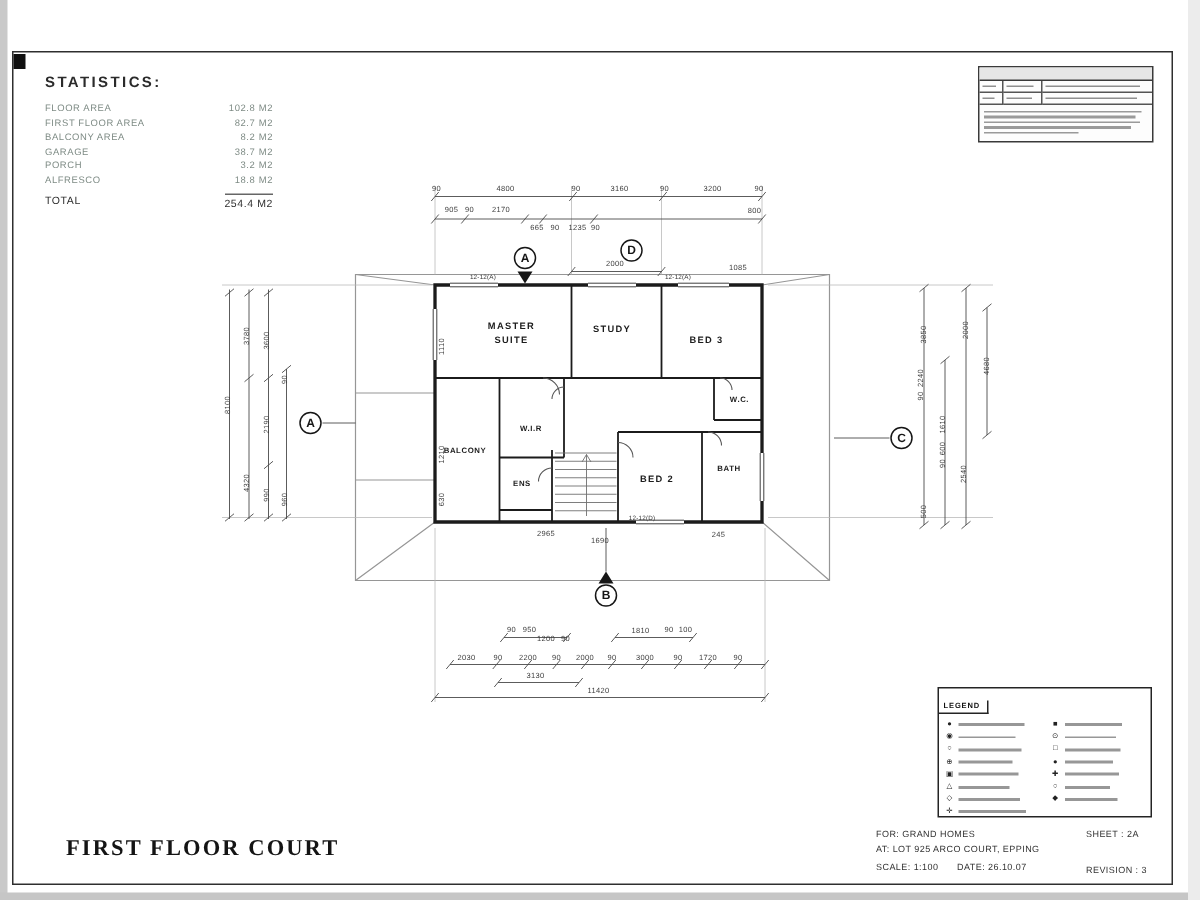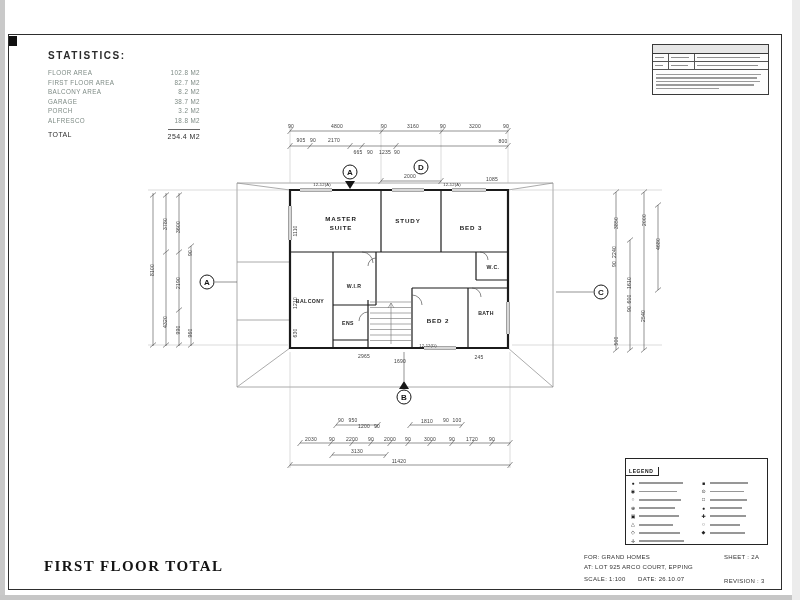--- a/index.html
+++ b/index.html
@@ -10,21 +10,21 @@
 
   
   .edge-left   { position:absolute; left:0; top:0; width:5px; height:600px; background:#c9c9c9; }
   .edge-bottom { position:absolute; left:0; top:595px; width:800px; height:5px; background:#c6c6c6; }
   .edge-right  { position:absolute; left:792px; top:0; width:8px; height:600px; background:#ececec; }
   .corner-mark { position:absolute; left:9px; top:36px; width:8px; height:10px; background:#101010; }
 
   .frame { position:absolute; left:8px; top:34px; width:774px; height:556px; border:1px solid #2e2e2e; }
 
   
-  .stats { position:absolute; left:48px; top:50px; width:152px; }
+  .stats { position:absolute; left:30px; top:50px; width:152px; }
   .stats .hd { font-size:10px; font-weight:bold; letter-spacing:1.6px; color:#2b2b2b; margin-bottom:7px; }
   .stats .row { display:flex; justify-content:space-between; font-size:6.3px; letter-spacing:0.4px; color:#7e8b85; line-height:9.5px; }
   .stats .row.total { color:#2e2e2e; font-size:7px; margin-top:4px; line-height:11px; }
   .stats .row.total .v { border-top:1px solid #666; padding-top:1px; }
 
   
   .sched { position:absolute; left:652px; top:44px; width:117px; border:1px solid #3a3a3a; background:#fdfdfd; }
   .sched .t { height:9px; border-bottom:1px solid #3a3a3a; background:#e6e6e6; text-align:center; overflow:hidden; }
   .sched .grid { display:grid; grid-template-columns:16px 26px 1fr; }
   .sched .grid .c { border-right:1px solid #555; border-bottom:1px solid #555; height:8px; padding:2.5px 2px 0 2px; }
@@ -381,19 +381,19 @@
     </div>
   </div>
 
   <span class="tb" style="left:584px;top:554px">FOR: GRAND HOMES</span>
   <span class="tb" style="left:584px;top:564px">AT: LOT 925 ARCO COURT, EPPING</span>
   <span class="tb" style="left:584px;top:576px">SCALE: 1:100</span>
   <span class="tb" style="left:638px;top:576px">DATE: 26.10.07</span>
   <span class="tb" style="left:724px;top:554px">SHEET : 2A</span>
   <span class="tb" style="left:724px;top:578px">REVISION : 3</span>
 
-  <div class="plan-title">FIRST FLOOR TOTAL</div>
+  <div class="plan-title">FIRST FLOOR COURT</div>
 
   <div class="edge-left"></div>
   <div class="edge-bottom"></div>
   <div class="edge-right"></div>
 
 </div>
 
 </body></html>

